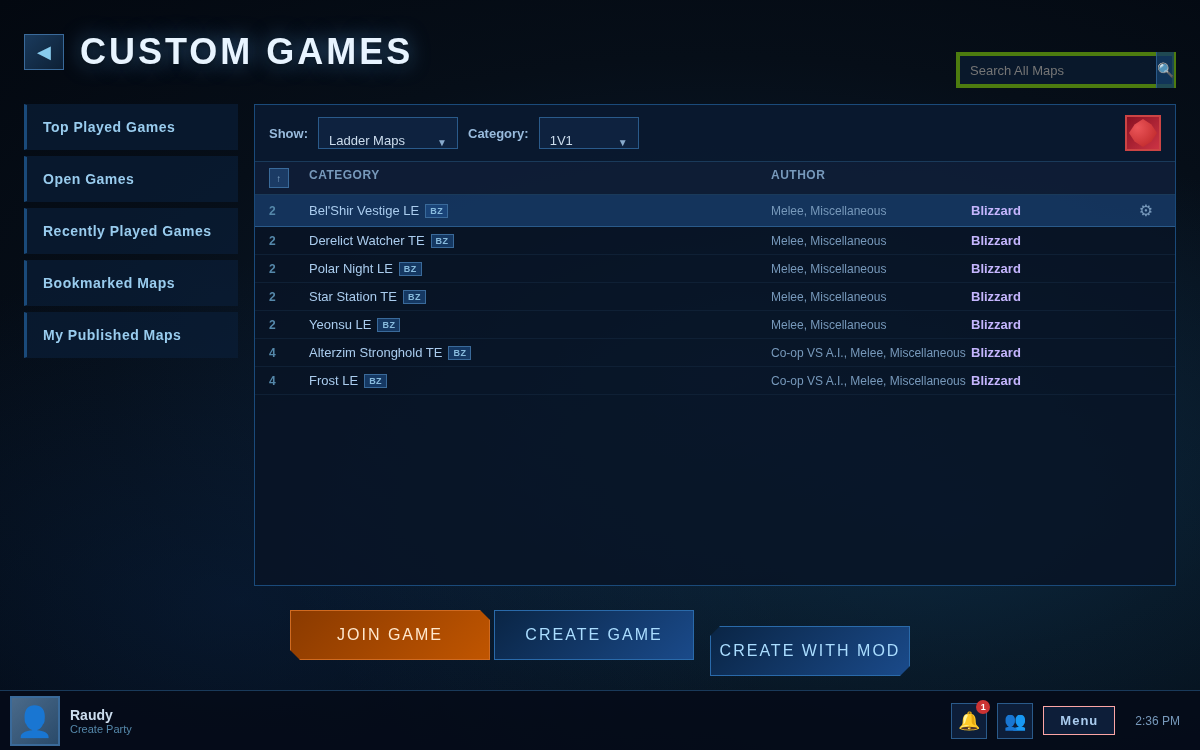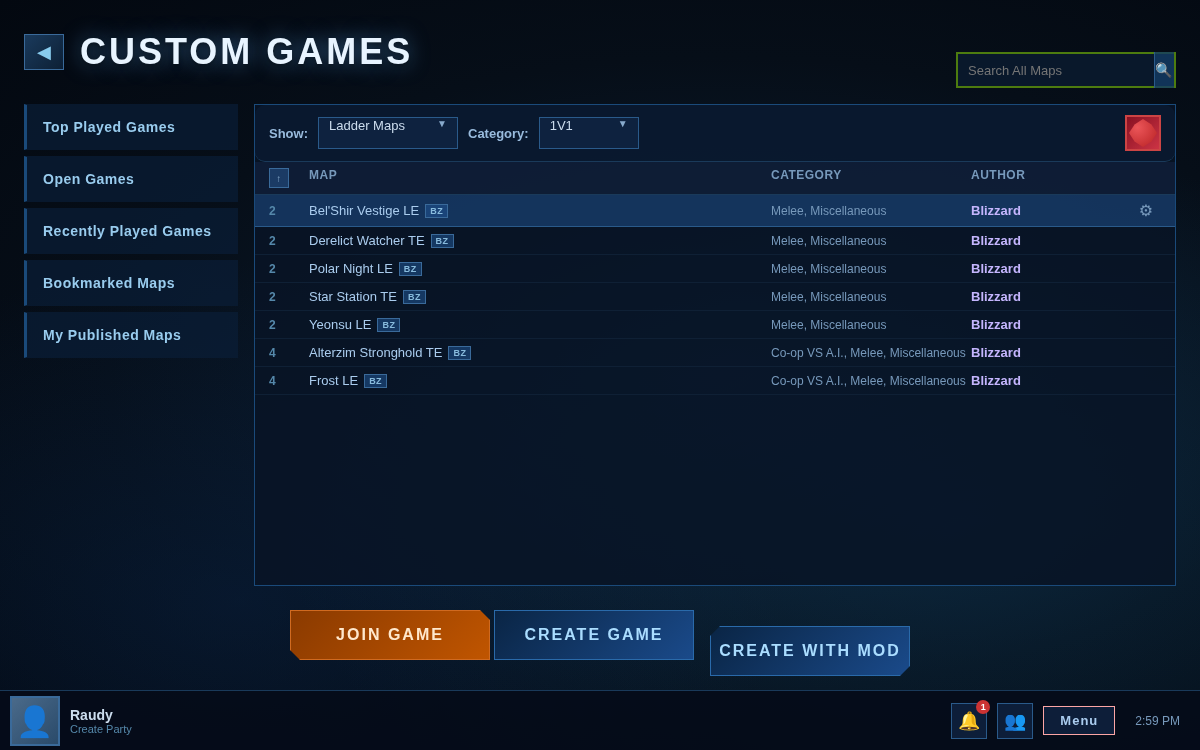--- a/index.html
+++ b/index.html
@@ -64,21 +64,21 @@
       letter-spacing: 3px;
       text-transform: uppercase;
       text-shadow: 0 0 20px rgba(100,180,255,0.5), 0 2px 4px rgba(0,0,0,0.8);
     }
 
     .search-bar {
       margin-left: auto;
       display: flex;
       align-items: center;
       background: rgba(10,25,45,0.9);
-      border: 2px solid #4d7c0f;
+      border: 4px solid #4d7c0f;
       width: 220px;
       height: 36px;
       margin-top: 36px;
     }
 
     .search-input {
       flex: 1;
       background: transparent;
       border: none;
       outline: none;
@@ -152,32 +152,31 @@
       border: 1px solid #1a4a7a;
     }
 
     .filter-bar {
       display: flex;
       align-items: center;
       padding: 10px 14px;
       gap: 10px;
       border-bottom: 1px solid #1a3a5a;
       background: rgba(10,25,48,0.9);
-      border-radius: 10px;
     }
 
     .filter-label {
       color: #99bbdd;
       font-size: 13px;
       font-weight: bold;
     }
 
     .filter-select {
       display: flex;
-      align-items: flex-start;
+      align-items: flex-end;
       background: rgba(15,35,65,0.9);
       border: 1px solid #2a5a8a;
       height: 32px;
       padding: 0 10px;
       cursor: pointer;
       color: #ccddee;
       font-size: 13px;
       min-width: 140px;
     }
 
@@ -314,21 +313,21 @@
       justify-content: center;
     }
 
     .action-btn {
       height: 50px;
       min-width: 200px;
       display: flex;
       align-items: center;
       justify-content: center;
       font-size: 16px;
-      font-weight: bold;
+      font-weight: normal;
       letter-spacing: 2px;
       cursor: pointer;
       border: none;
       text-transform: uppercase;
     }
 
     .btn-join {
       background: linear-gradient(135deg, #8a3a00, #c05500);
       color: #ffe8cc;
       border: 1px solid #d06a20;
@@ -515,21 +514,20 @@
           <span>1V1</span>
           <span class="arrow">▼</span>
         </div>
         <div class="filter-avatar"></div>
       </div>
 
       <div class="table-header">
         <div class="table-header-cell">
           <div class="table-header-icon">↑</div>
         </div>
-        <div class="table-header-cell">Map</div>
         <div class="table-header-cell">Category</div>
         <div class="table-header-cell">Author</div>
         <div class="table-header-cell"></div>
       </div>
 
       <div class="table-body" id="table-body">
       <div class="table-row selected">
       <div class="row-num">2</div>
       <div class="row-map">
         Bel'Shir Vestige LE
@@ -617,16 +615,16 @@
       <span class="player-name">Raudy</span>
       <span class="player-status">Create Party</span>
     </div>
     <div class="footer-right">
       <div class="footer-icon">
         🔔
         <span class="badge">1</span>
       </div>
       <div class="footer-icon">👥</div>
       <button class="menu-btn">Menu</button>
-      <div class="time-display">2:59 PM</div>
+      <div class="time-display">2:36 PM</div>
     </div>
   </div>
 </div>
 
 </body></html>

